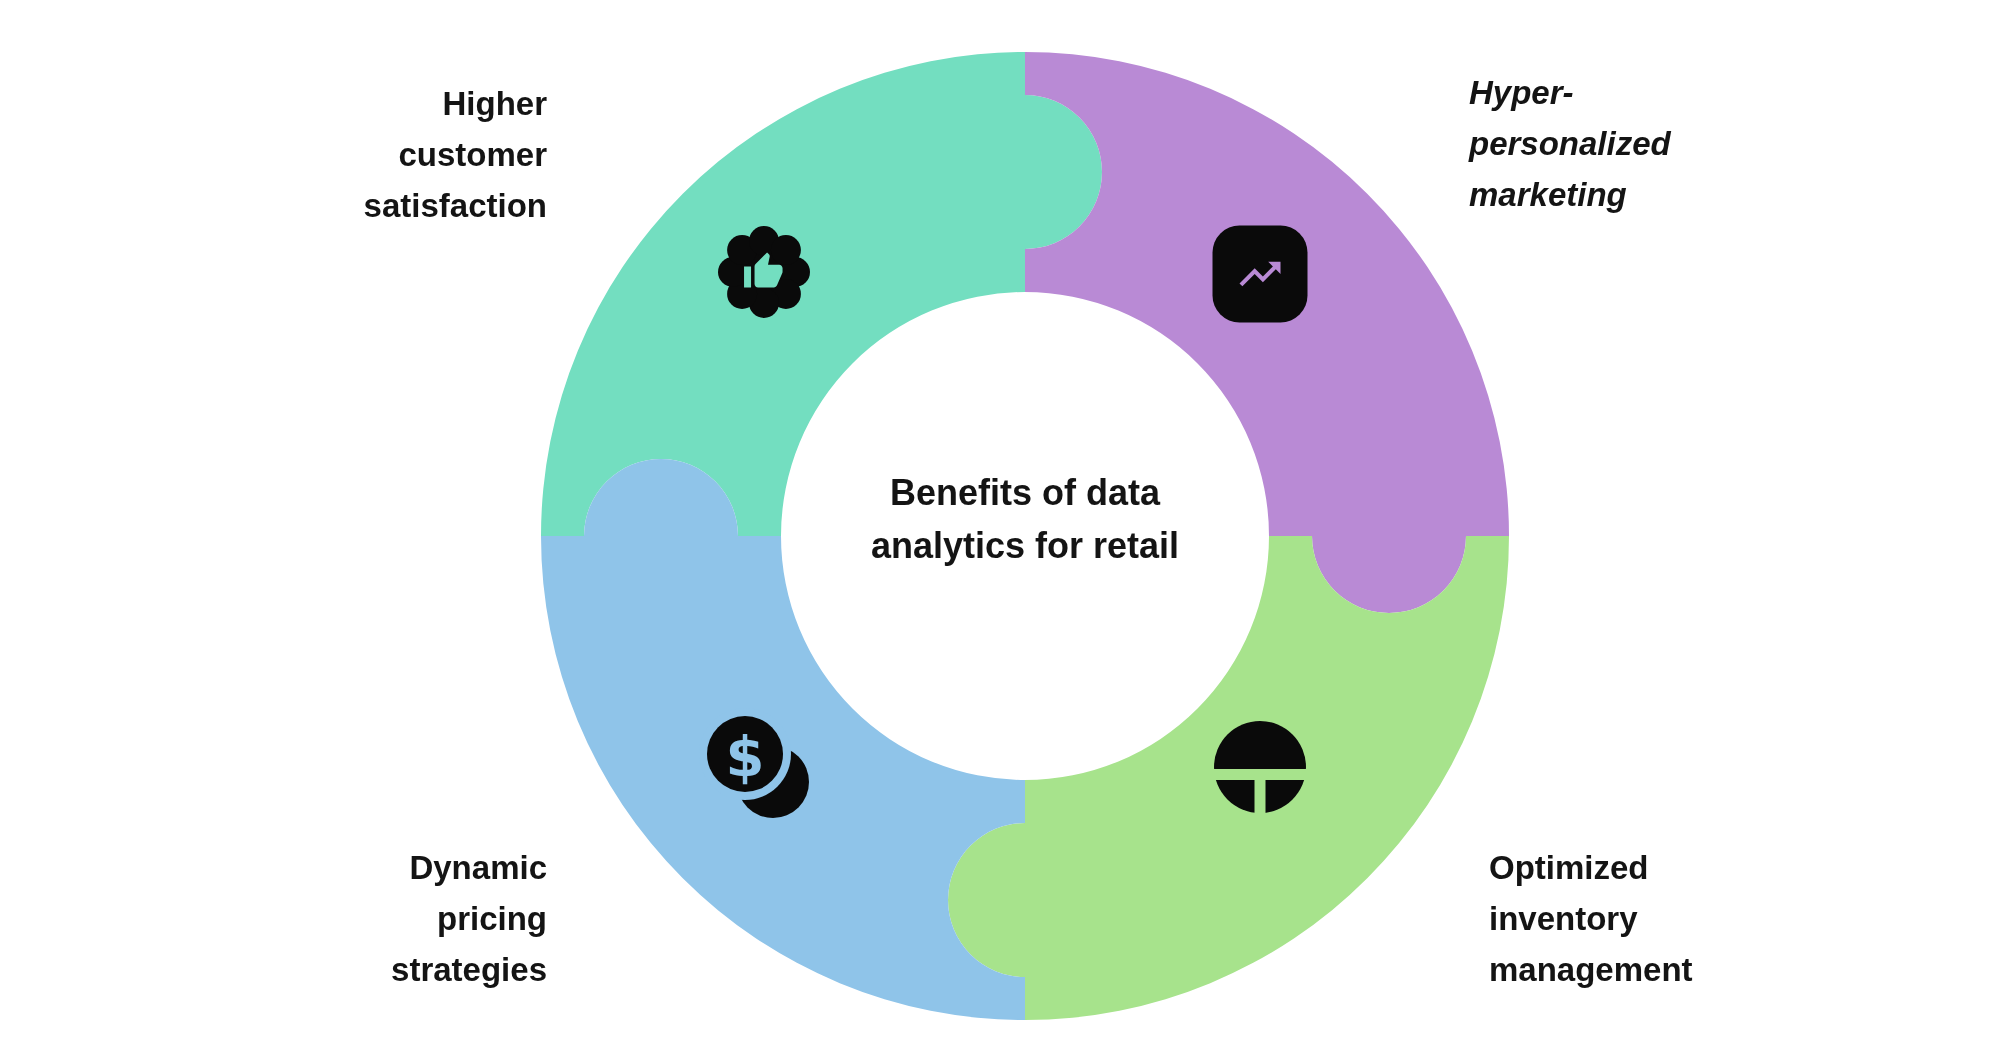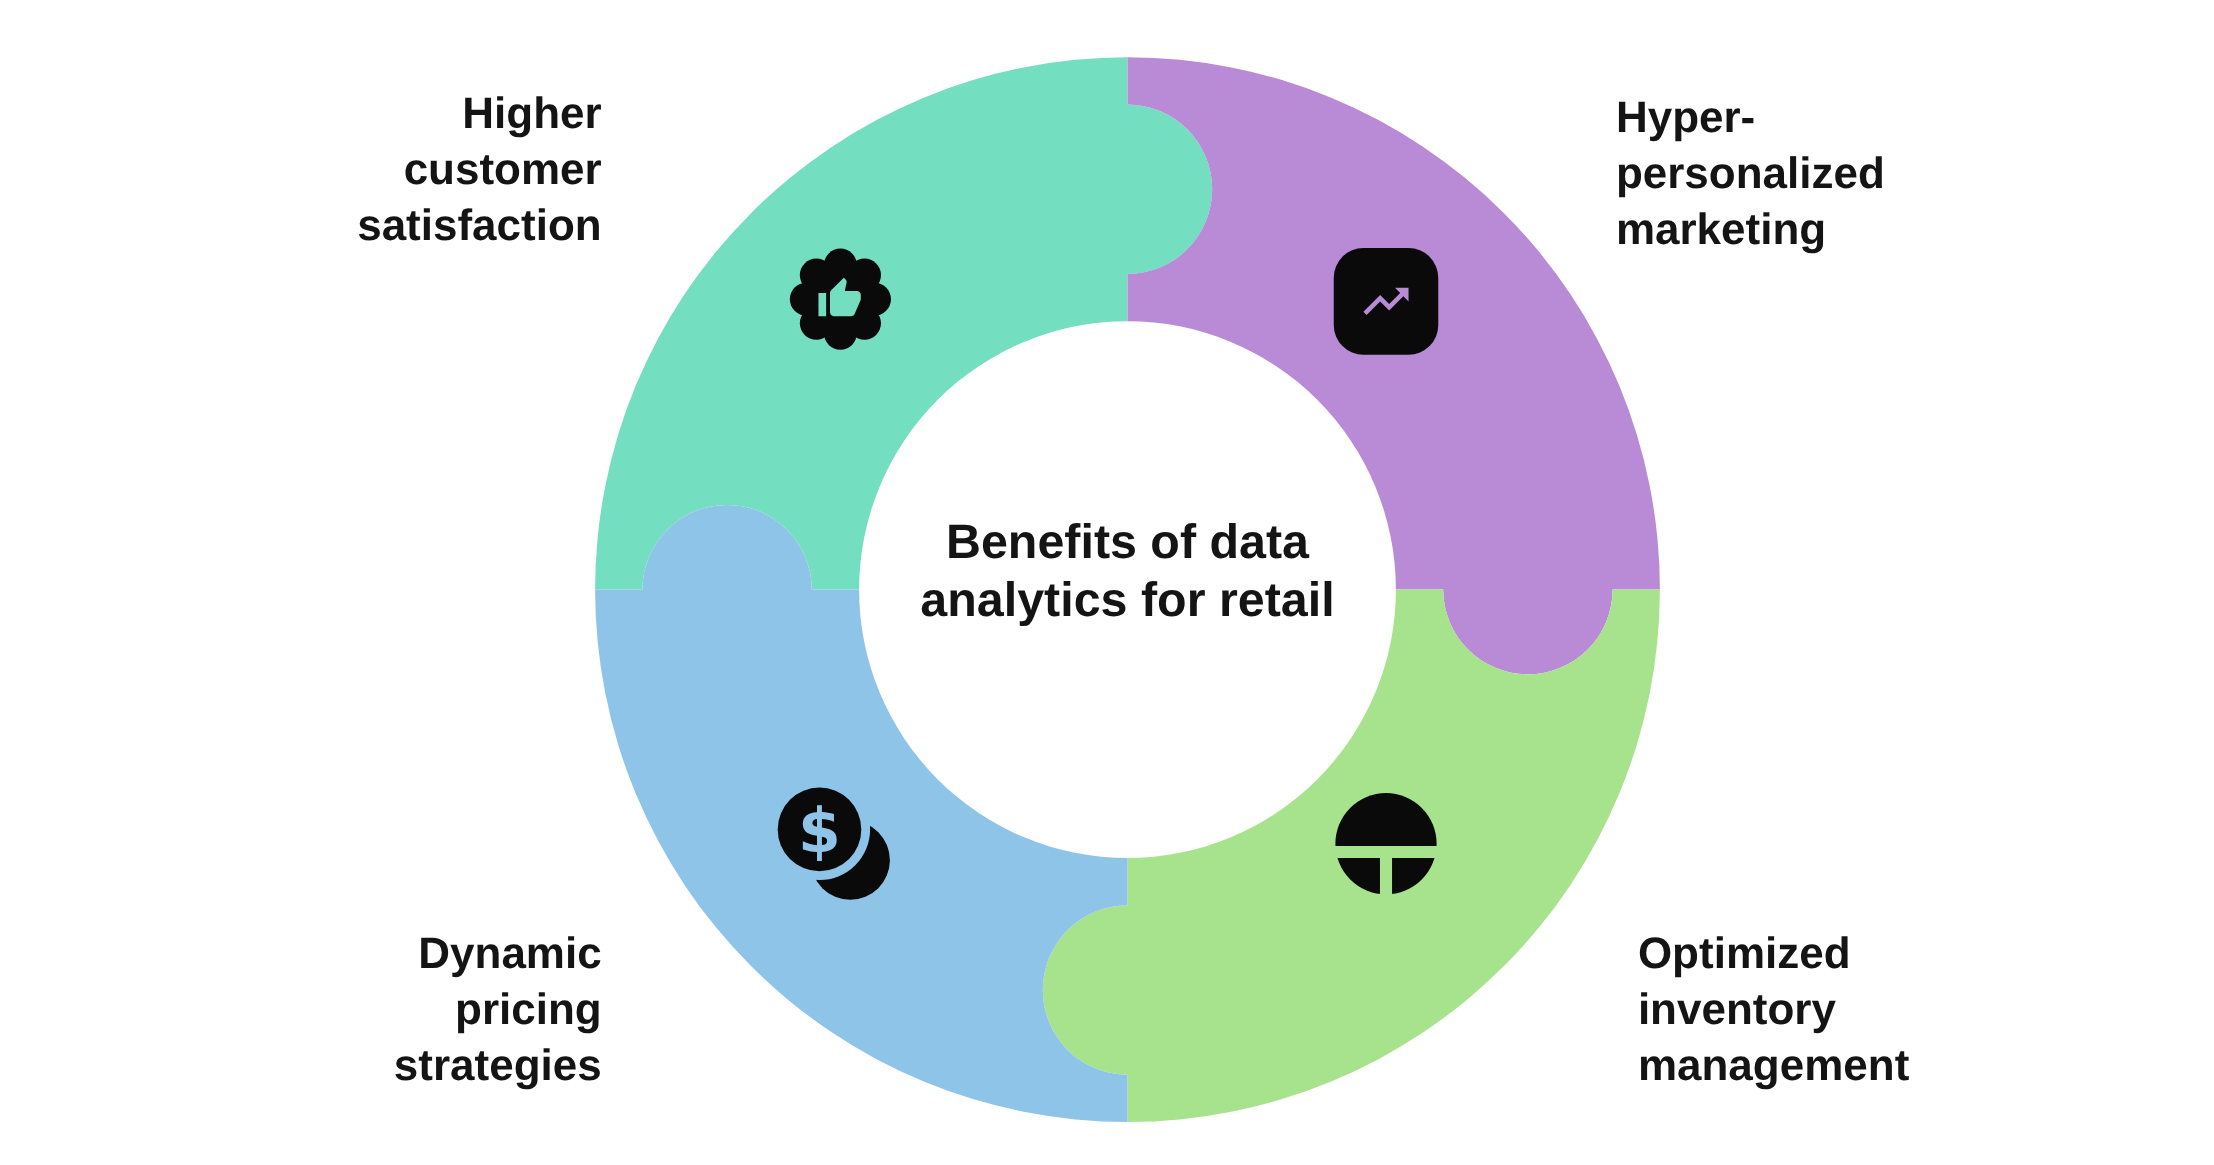--- a/index.html
+++ b/index.html
@@ -18,40 +18,40 @@
   .donut-svg {
     position: absolute;
     left: 0;
     top: 0;
     width: 2013px;
     height: 1059px;
     display: block;
   }
   .seg-label {
     position: absolute;
-    font-size: 40px;
+    font-size: 33px;
     line-height: 51px;
     font-weight: 600;
     color: #141414;
     white-space: pre-line;
     letter-spacing: 0px;
   }
   .seg-label.align-right { text-align: right; }
   .seg-label.align-left  { text-align: left; }
   .label-tl { right: 1466px; top: 78px;  width: 520px; }
-  .label-tr { left: 1469px;  top: 82px;  width: 520px; }
+  .label-tr { left: 1469px;  top: 67px;  width: 520px; font-style: italic; }
   .label-bl { right: 1466px; top: 842px; width: 520px; }
   .label-br { left: 1469px;  top: 842px; width: 520px; margin-left: 20px; }
   .center-title {
     position: absolute;
     left: 725px;
     top: 466px;
     width: 600px;
     text-align: center;
-    font-size: 44px;
+    font-size: 36px;
     line-height: 53px;
     font-weight: 700;
     color: #141414;
     white-space: pre-line;
   }
   .dollar-text {
     font-family: "DejaVu Sans", "Liberation Sans", sans-serif;
     font-weight: 700;
     font-size: 56px;
   }

